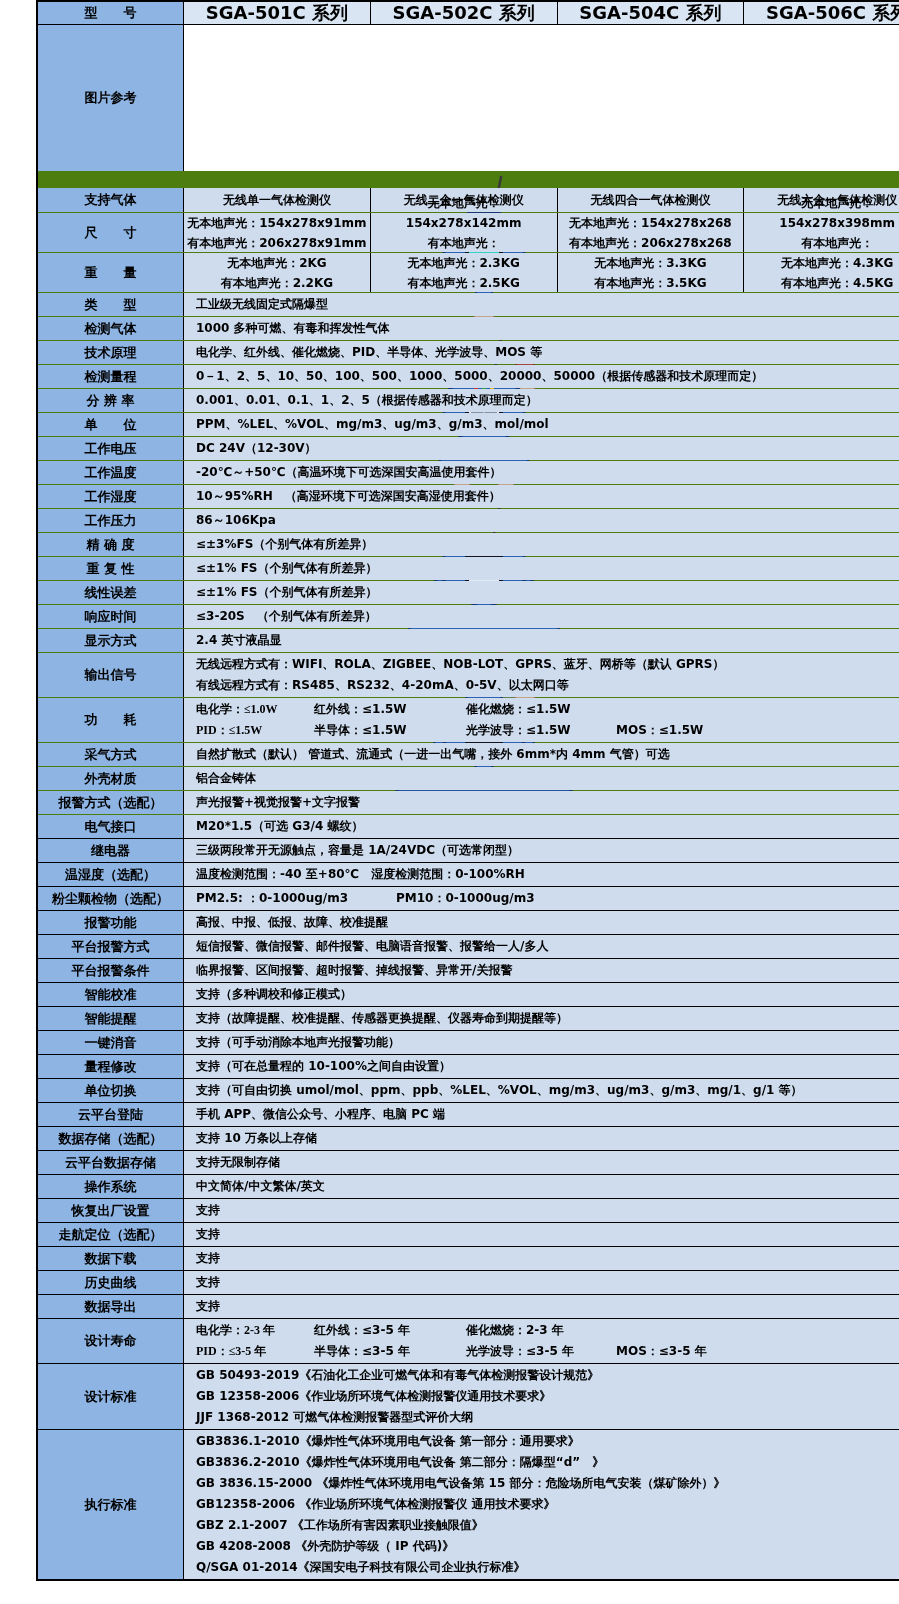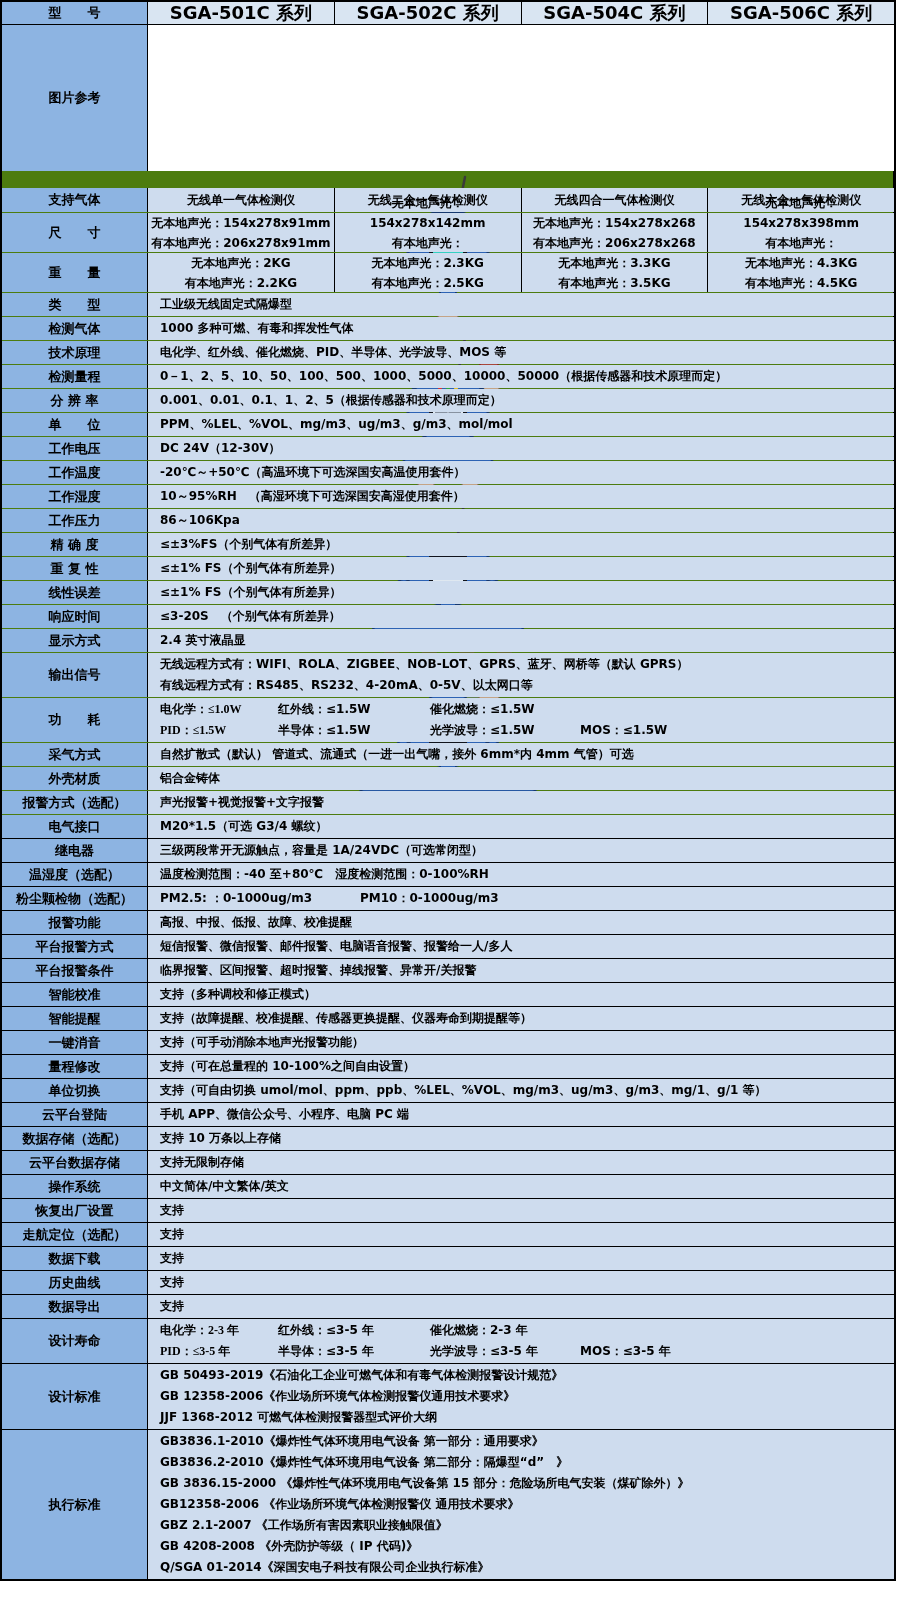--- a/index.html
+++ b/index.html
@@ -2,21 +2,21 @@
 <html><head>
 <meta charset="utf-8">
 <style>
   * { box-sizing: border-box; margin: 0; padding: 0; }
   html,body { background:#ffffff; }
   body {
     width: 899px; height: 1604px;
     font-family: "DejaVu Sans", "Liberation Sans", sans-serif;
     color:#000;
   }
-  .page { width:720px; height:1604px; background:#fff; position:relative; }
+  .page { width:720px; height:1604px; background:#fff; position:relative;padding-left:36px; }
   .spec-table {
     width: 896px;
     border: 2px solid #000;
     background:#fff;
   }
   .row { display:flex; border-bottom:1px solid #000; min-height:21px; }
   .row:last-child { border-bottom:none; }
   .cell {
     border-right:1px solid #000;
     display:flex; flex-direction:column; justify-content:center;
@@ -364,21 +364,21 @@
       </div>
       <div class="row">
         <div class="cell label-cell">技术原理</div>
         <div class="cell value-cell">
           <div class="line">电化学、红外线、催化燃烧、PID、半导体、光学波导、MOS 等</div>
         </div>
       </div>
       <div class="row">
         <div class="cell label-cell">检测量程</div>
         <div class="cell value-cell">
-          <div class="line">0－1、2、5、10、50、100、500、1000、5000、10000、50000（根据传感器和技术原理而定）</div>
+          <div class="line">0－1、2、5、10、50、100、500、1000、5000、20000、50000（根据传感器和技术原理而定）</div>
         </div>
       </div>
       <div class="row">
         <div class="cell label-cell">分 辨 率</div>
         <div class="cell value-cell">
           <div class="line">0.001、0.01、0.1、1、2、5（根据传感器和技术原理而定）</div>
         </div>
       </div>
       <div class="row">
         <div class="cell label-cell">单　　位</div>

